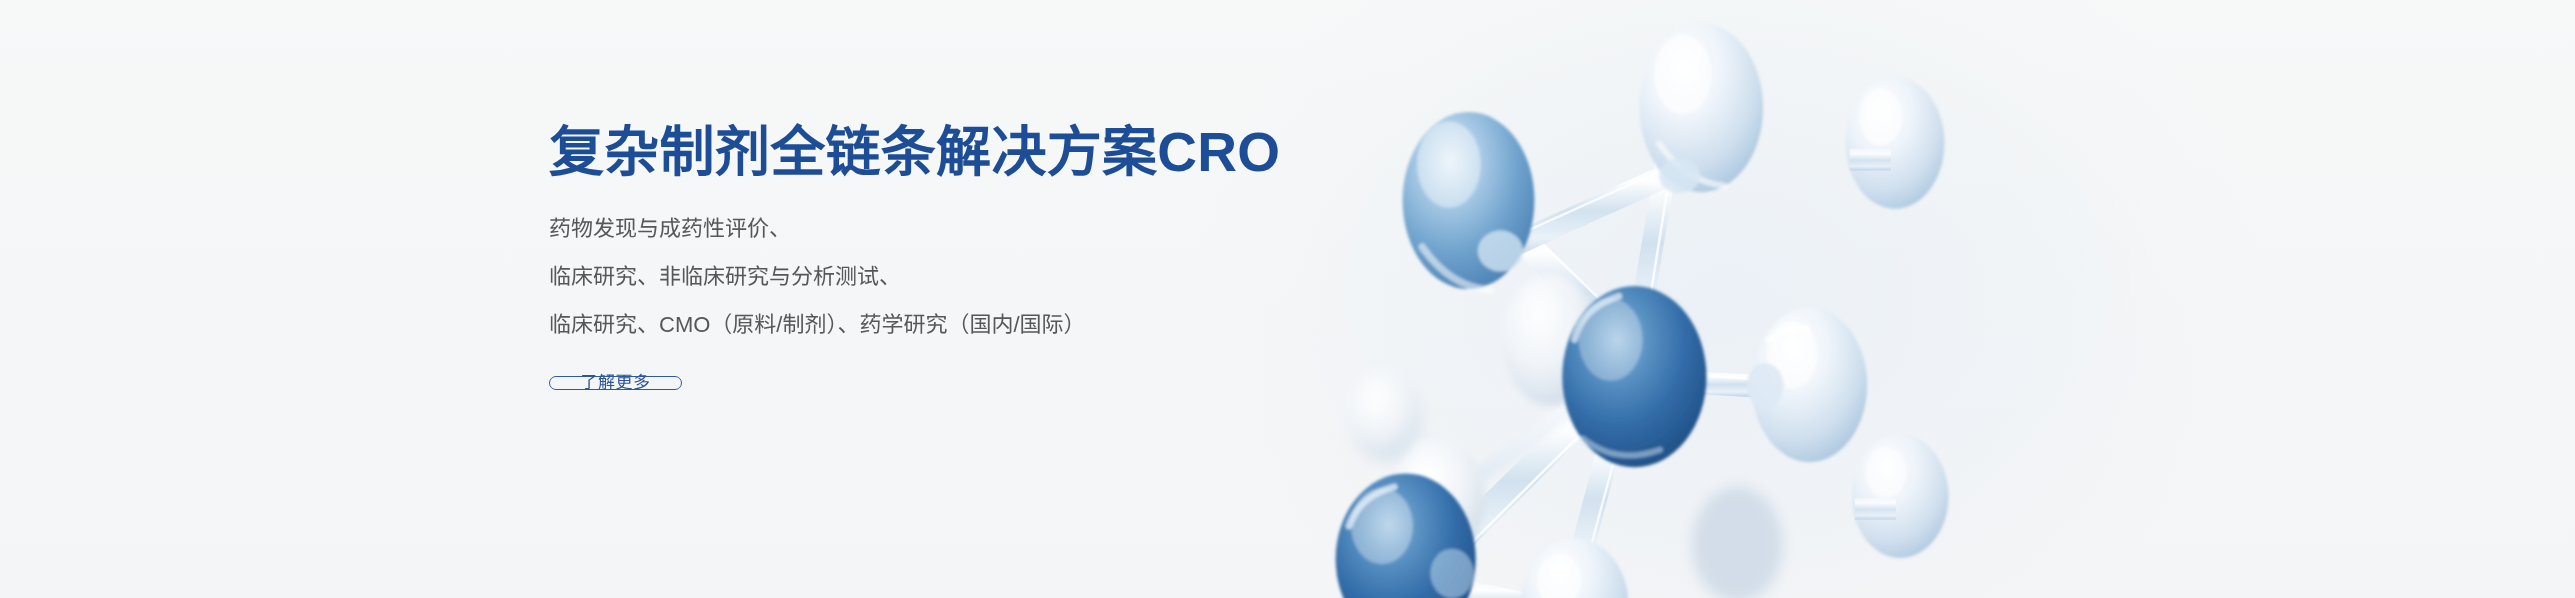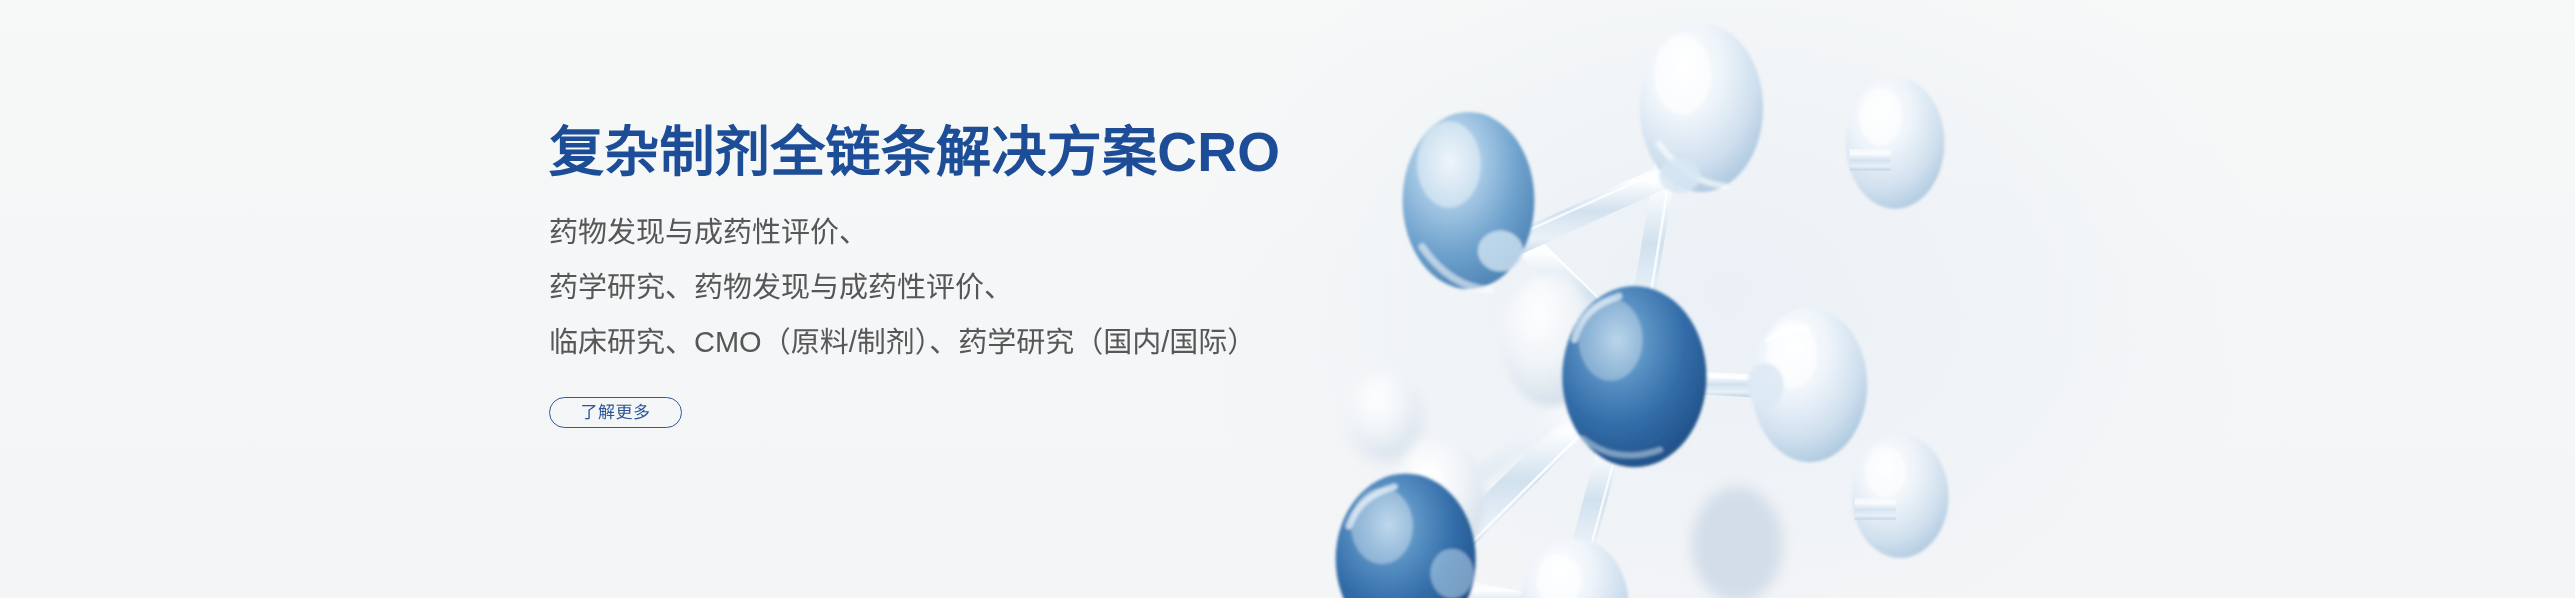--- a/index.html
+++ b/index.html
@@ -48,35 +48,35 @@
   }
 
   .sub-lines {
     margin: 0;
     padding: 0;
     list-style: none;
     margin-top: 34px;
   }
   .sub-lines li {
     color: #575757;
-    font-size: 29px;
+    font-size: 22px;
     line-height: 1.0;
     margin-bottom: 26px;
     white-space: nowrap;
     font-weight: 400;
   }
   .sub-lines li:last-child { margin-bottom: 0; }
 
   .cta {
     display: inline-flex;
     align-items: center;
     justify-content: center;
     margin-top: 40px;
     padding: 0 17.5px;
-    height: 31px;
+    height: 14px;
     min-width: 133px;
     border: 1px solid #2d5c9e;
     border-radius: 515px;
     background: transparent;
     color: #2a5696;
     font-size: 17px;
     font-family: inherit;
     letter-spacing: 0.5px;
     cursor: pointer;
     line-height: 1;
@@ -252,21 +252,21 @@
       <path d="M1040 1008 L1120 1008 L1120 1050 L1040 1050 Z" fill="url(#gBond)" opacity="0.75"></path>
     </svg>
   </div>
 
   <div class="copy">
 
     <h1 class="headline">复杂制剂全链条解决方案CRO</h1>
 
     <ul class="sub-lines">
       <li>药物发现与成药性评价、</li>
-      <li>药学研究、药物发现与成药性评价、</li>
+      <li>临床研究、非临床研究与分析测试、</li>
       <li>临床研究、CMO（原料/制剂）、药学研究（国内/国际）</li>
     </ul>
 
     <button class="cta">了解更多</button>
   </div>
 
 </div>
 
 
 </body></html>

